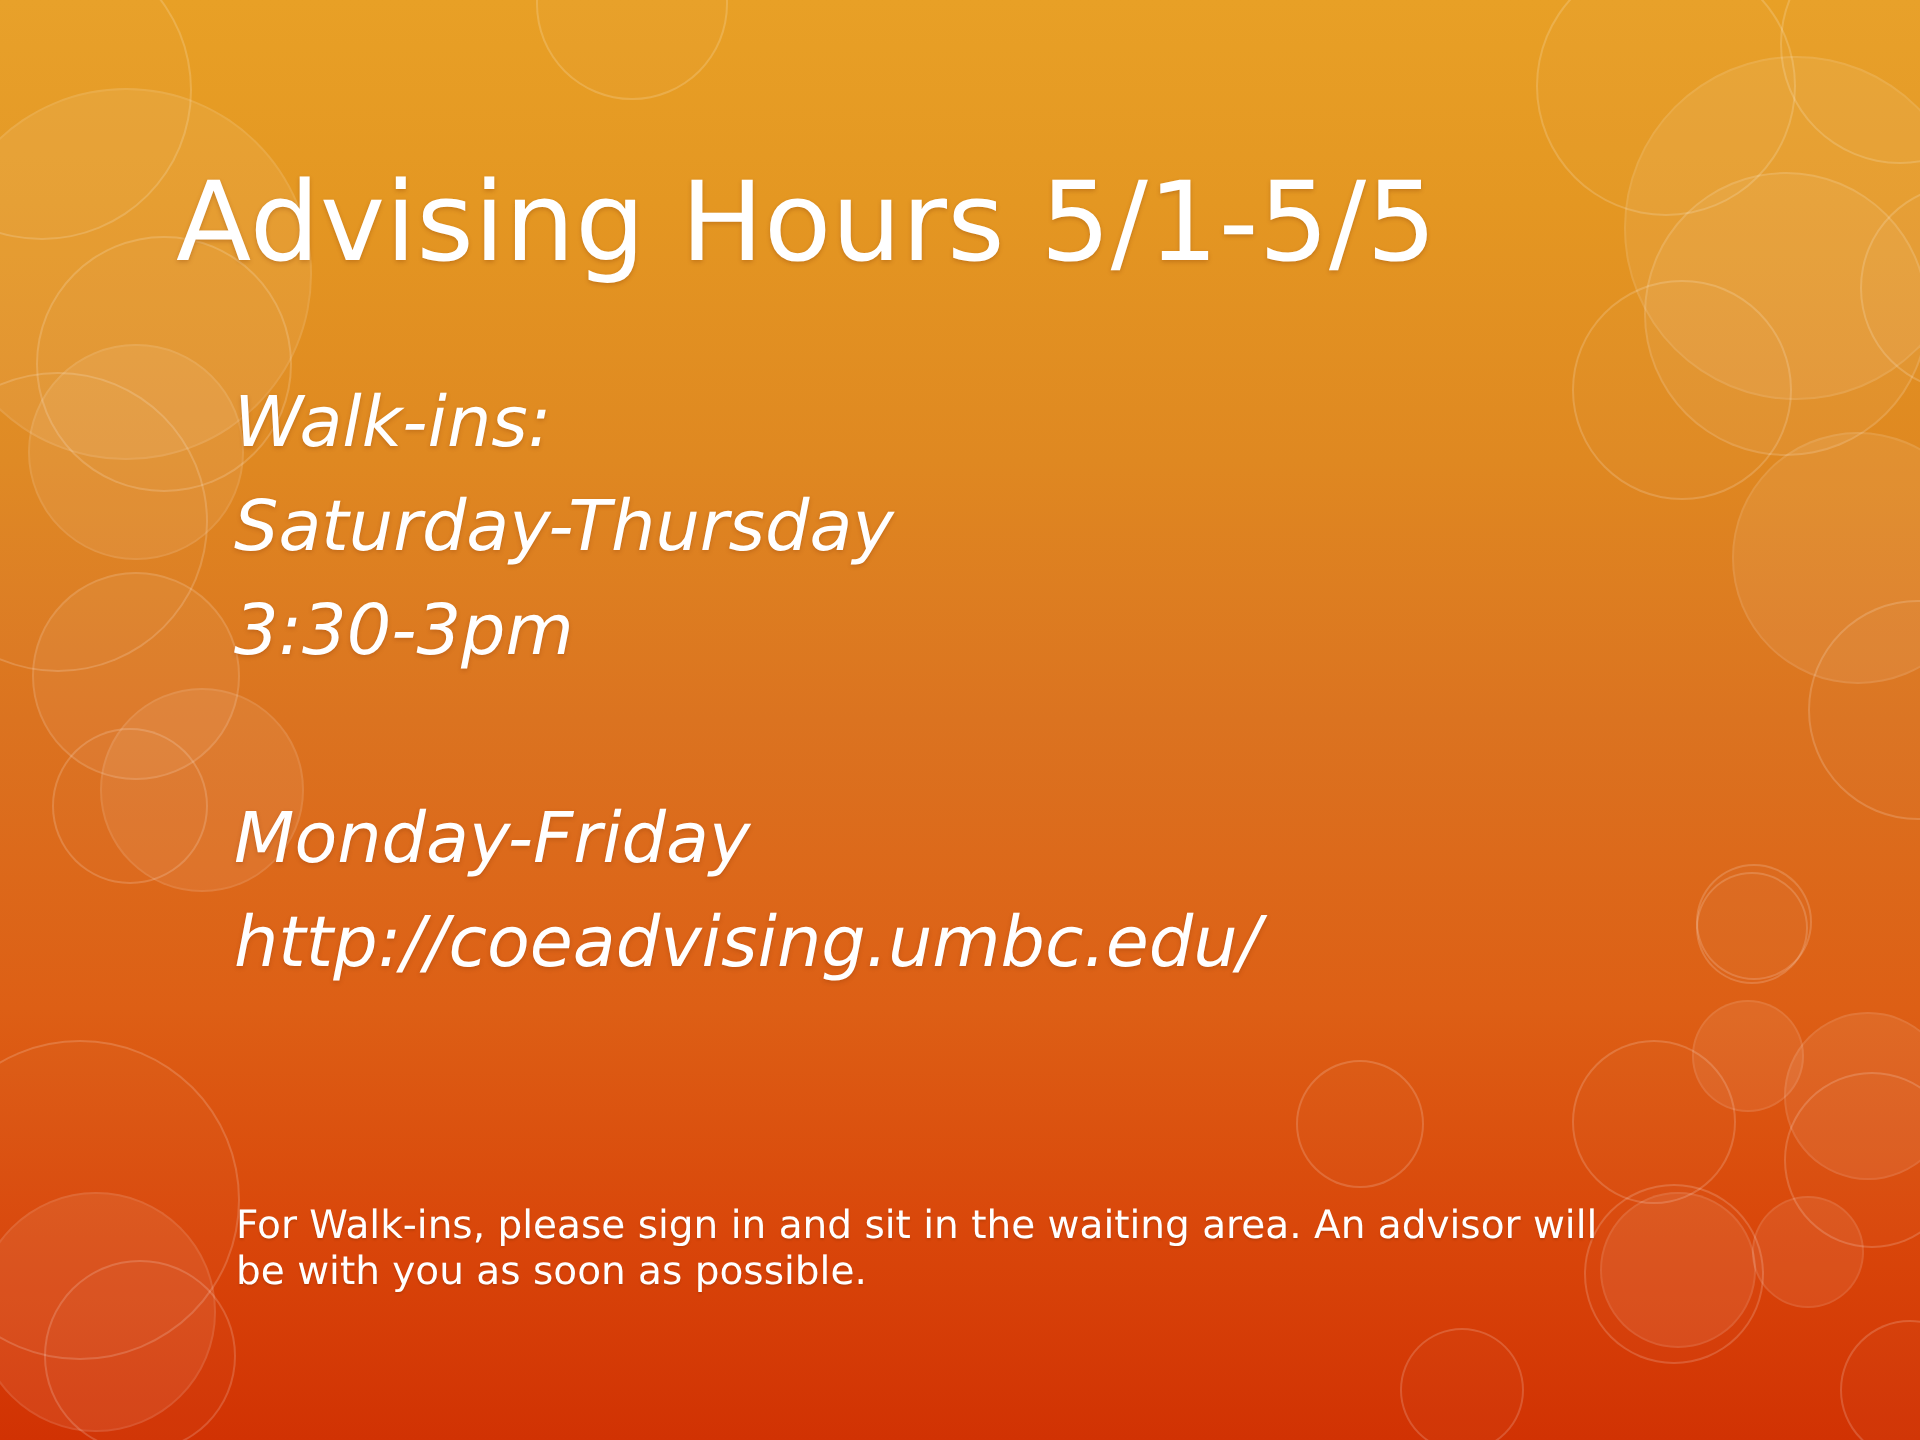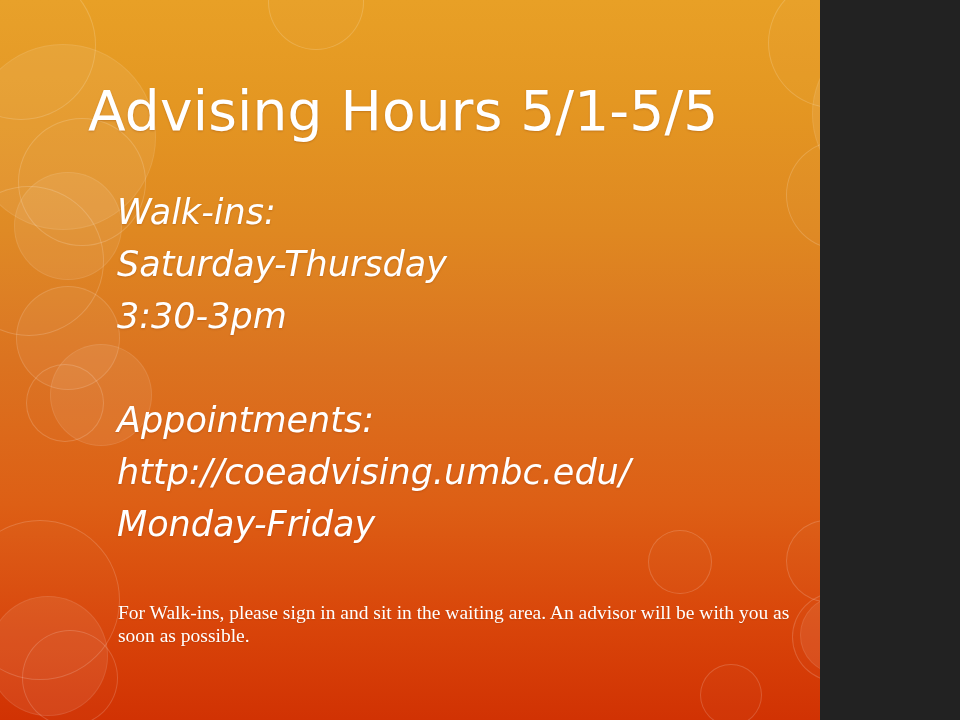--- a/index.html
+++ b/index.html
@@ -6,21 +6,21 @@
     margin: 0;
     padding: 0;
     background: #222;
   }
   body {
     font-family: "DejaVu Sans", sans-serif;
   }
 
   #slide {
     position: relative;
-    width: 820px;
+    width: 960px;
     height: 720px;
     overflow: hidden;
     background: linear-gradient(to bottom,
         #e8a026 0%,
         #e49722 14%,
         #df8821 32%,
         #db7320 50%,
         #dd5f15 70%,
         #d9460a 86%,
         #d13203 100%);
@@ -83,21 +83,20 @@
 
   #note {
     position: absolute;
     left: 118px;
     top: 601px;
     width: 700px;
     font-size: 19.5px;
     line-height: 23px;
     color: #ffffff;
     text-shadow: 0 1px 1px rgba(120, 45, 0, 0.25);
-    font-family: Liberation Serif, serif;
   }
 </style>
 </head>
 <body>
 
 <div id="slide">
 
   <div id="bokeh">
 
     <div class="bk ring" style="left:-54px; top:-30px; width:150px; height:150px;"></div>
@@ -141,20 +140,19 @@
     <div class="bk ring" style="left:268px; top:-46px; width:96px; height:96px;"></div>
   </div>
 
   <div id="title">Advising Hours 5/1-5/5</div>
 
   <div id="body-block">
     <div class="body-line">Walk-ins:</div>
     <div class="body-line">Saturday-Thursday</div>
     <div class="body-line">3:30-3pm</div>
     <div class="body-line spacer">&nbsp;</div>
-    <div class="body-line">Appointments:</div>
+    <div class="body-line">Monday-Friday</div>
     <div class="body-line">http://coeadvising.umbc.edu/</div>
-    <div class="body-line">Monday-Friday</div>
   </div>
 
   <div id="note">For Walk-ins, please sign in and sit in the waiting area. An advisor will be with you as soon as possible.</div>
 
 </div>
 
 </body></html>

